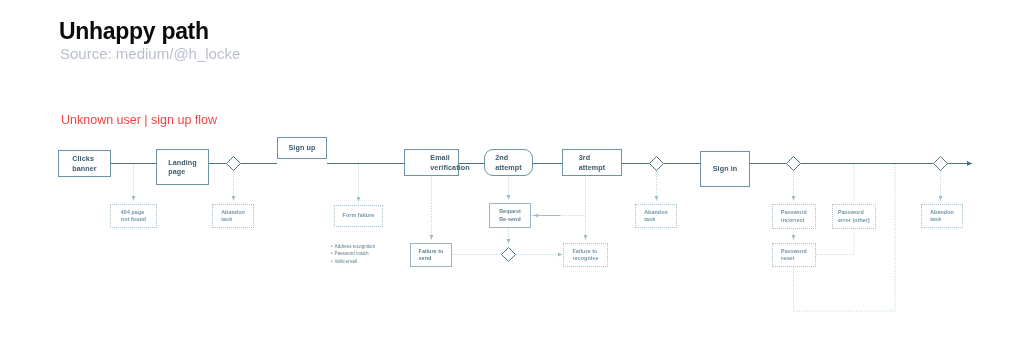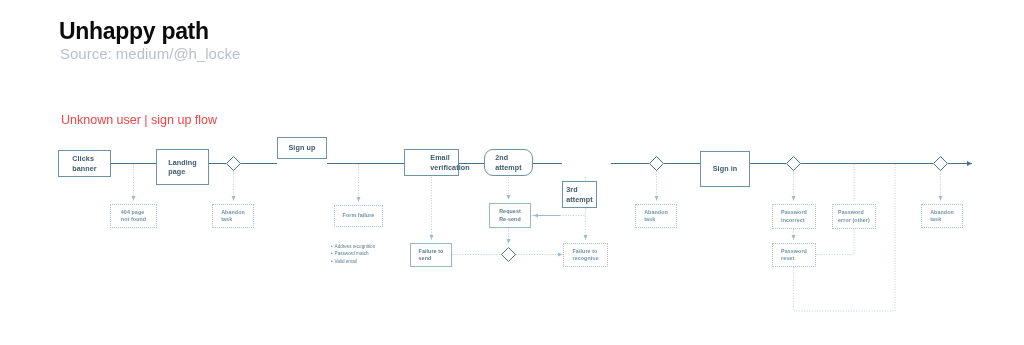--- a/index.html
+++ b/index.html
@@ -163,21 +163,21 @@
   <span style="white-space:pre-line">Sign up</span>
 </div>
 <div class="node" style="left:404px; top:149px; width:55px; height:27px;padding-left:37px;">
   <span style="white-space:pre-line">Email
 verification</span>
 </div>
 <div class="node" style="left:484px; top:149px; width:49px; height:27px;border-radius:9px;">
   <span style="white-space:pre-line">2nd
 attempt</span>
 </div>
-<div class="node" style="left:562px; top:149px; width:35px; height:27px;margin-top:32px;">
+<div class="node" style="left:562px; top:149px; width:60px; height:27px;">
   <span style="white-space:pre-line">3rd
 attempt</span>
 </div>
 <div class="node" style="left:700px; top:151px; width:50px; height:36px;">
   <span style="white-space:pre-line">Sign in</span>
 </div>
 
 <div class="node ghost" style="left:110px; top:204px; width:47px; height:24px;">
   <span style="white-space:pre-line">404 page
 not found</span>

